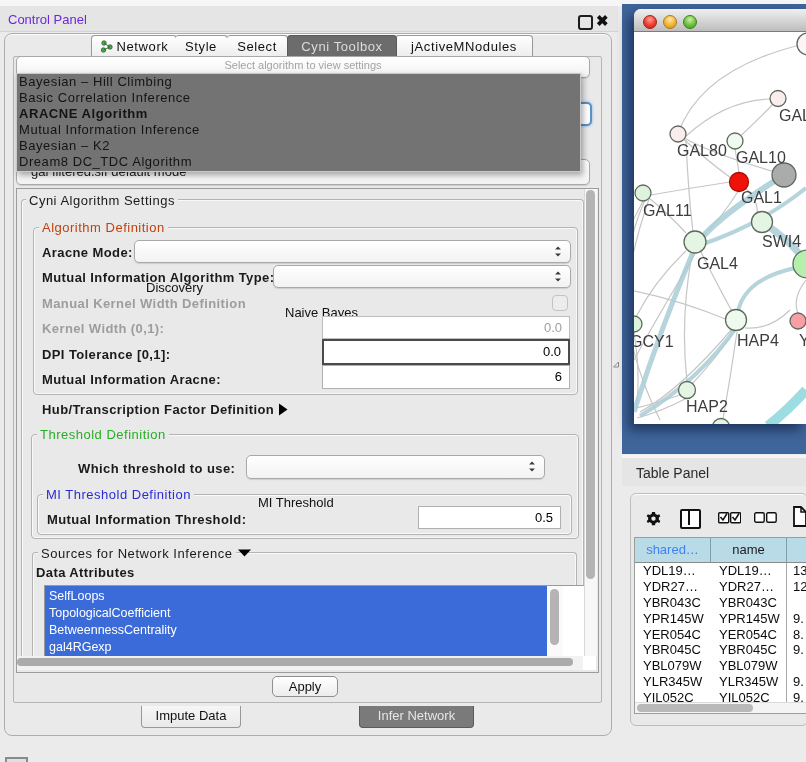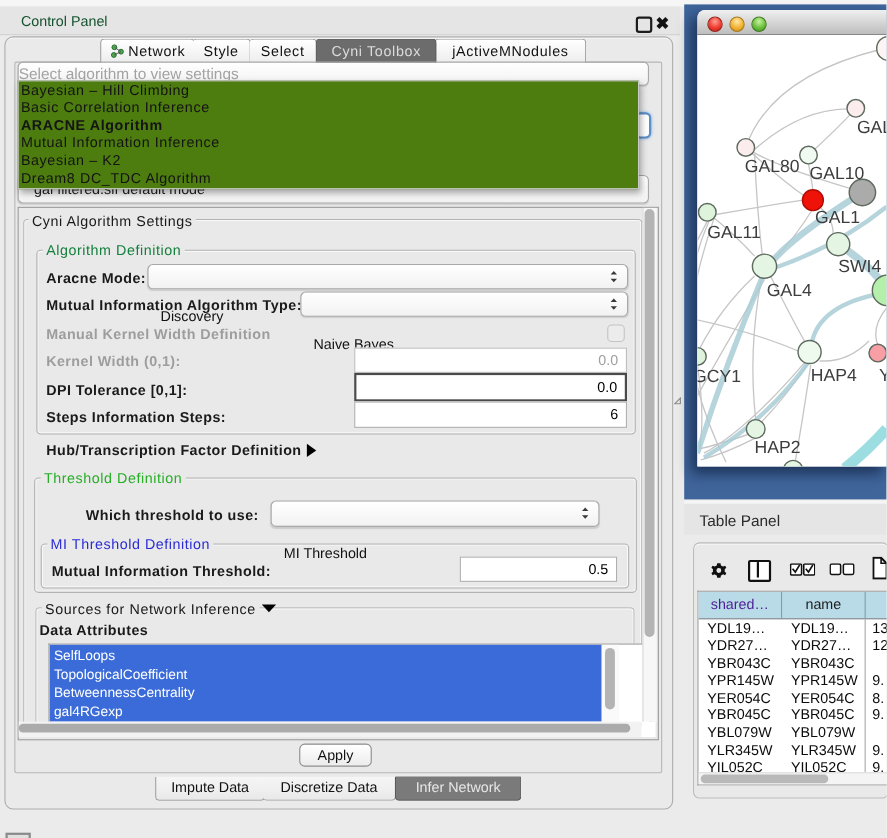--- a/index.html
+++ b/index.html
@@ -33,21 +33,21 @@
   .c2{display:inline-block;width:66px;padding-left:10px;vertical-align:top;}
   .c3{display:inline-block;padding-left:8px;vertical-align:top;}
 </style>
 </head>
 <body>
 <div id="app">
 
   <div class="abs" style="left:0;top:0;width:806px;height:6px;background:#f6f6f6;"></div>
 
   <div class="abs" style="left:0;top:6px;width:618px;height:25px;background:#e5e5e5;border-bottom:1px solid #d2d2d2;"></div>
-  <div class="abs" style="left:8px;top:12px;font-size:13px;color:#14532d;margin-left:11px;">Control Panel</div>
+  <div class="abs" style="left:8px;top:12px;font-size:13px;color:#6d28d9;">Control Panel</div>
 
   <div class="abs" style="left:578px;top:15px;width:11px;height:11px;border:2px solid #1c1c1c;border-radius:3px;background:#e5e5e5;"></div>
   <div class="abs" style="left:596px;top:12px;width:16px;height:18px;font-size:15px;font-weight:bold;color:#111;">✖</div>
 
   <div class="abs" style="left:4px;top:33px;width:606px;height:701px;background:#eaeaea;
        border:1px solid #adadad;border-radius:8px;box-shadow:inset 0 1px 0 rgba(255,255,255,0.8);"></div>
 
   <div class="abs" style="left:13px;top:56px;width:587px;height:645px;background:#e9e9e9;
        border:1px solid #b6b6b6;border-radius:2px;"></div>
 
@@ -62,21 +62,21 @@
   <div class="tab" style="left:227px;width:60px;border-left:none;">Select</div>
   <div class="tab" style="left:395px;width:136px;">jActiveMNodules</div>
   <div class="tab" style="left:287px;width:108px;background:#6c6c6c;color:#dcdcdc;border-color:#5a5a5a;">Cyni Toolbox</div>
 
   <div class="abs" style="left:16px;top:188px;width:581px;height:483px;border:1px solid #9c9c9c;background:#e9e9e9;"></div>
 
   <div class="group" style="left:21px;top:199px;width:561px;height:460px;border-bottom:none;border-radius:4px 4px 0 0;"></div>
   <div class="gtitle" style="left:26px;top:193px;color:#1a1a1a;">Cyni Algorithm Settings</div>
 
   <div class="group" style="left:33px;top:227px;width:543px;height:166px;"></div>
-  <div class="gtitle" style="left:39px;top:220px;color:#15803d;">Algorithm Definition</div>
+  <div class="gtitle" style="left:39px;top:220px;color:#c2410c;">Algorithm Definition</div>
 
   <div class="lbl b abs" style="left:42px;top:245px;">Aracne Mode:</div>
   <div class="combo" style="left:134px;top:240px;width:435px;height:21px;">
     <span class="ctext">Discovery</span>
     <span class="spin">
         <svg width="8" height="13" viewBox="0 0 8 13">
       <path d="M1.1 4.6 L4 1.4 L6.9 4.6 Z" fill="#383838"></path>
           <path d="M1.1 8.4 L4 11.6 L6.9 8.4 Z" fill="#383838"></path>
         </svg>
       </span>
@@ -99,21 +99,21 @@
   <div class="lbl b abs gray" style="left:42px;top:321px;">Kernel Width (0,1):</div>
   <div class="tfield" style="left:322px;top:316px;width:246px;height:21px;border-color:#bdbdbd;color:#a0a0a0;">
       <span>0.0</span>
     </div>
 
   <div class="lbl b abs" style="left:42px;top:347px;">DPI Tolerance [0,1]:</div>
   <div class="tfield" style="left:322px;top:339px;width:244px;height:22px;border:2px solid #4a4a4a;color:#000;">
       <span>0.0</span>
     </div>
 
-  <div class="lbl b abs" style="left:42px;top:372px;">Steps Information Steps:</div>
+  <div class="lbl b abs" style="left:42px;top:372px;">Mutual Information Aracne:</div>
   <div class="tfield" style="left:322px;top:365px;width:246px;height:22px;color:#000;">
       <span>6</span>
     </div>
 
   <div class="lbl b abs" style="left:42px;top:402px;">Hub/Transcription Factor Definition</div>
   <svg class="abs" style="left:276px;top:402px;" width="14" height="15" viewBox="0 0 14 15">
     <path d="M3 1.5 L11.5 7.5 L3 13.5 Z" fill="#000"></path>
     </svg>
 
   <div class="group" style="left:31px;top:434px;width:546px;height:103px;"></div>
@@ -156,42 +156,41 @@
   </div>
 
   <div class="abs" style="left:17px;top:656px;width:566px;height:14px;background:#f2f2f2;"></div>
   <div class="abs" style="left:17px;top:658px;width:556px;height:8px;background:#ababab;border-radius:4px;"></div>
   <div class="abs" style="left:583px;top:656px;width:13px;height:14px;background:#fff;"></div>
 
   <div class="abs" style="left:584px;top:189px;width:12px;height:467px;background:#f7f7f7;border-left:1px solid #d8d8d8;"></div>
   <div class="abs" style="left:586px;top:190px;width:9px;height:389px;background:#b4b4b4;border-radius:5px;"></div>
 
   <div class="combo" style="left:16px;top:56px;width:572px;height:20px;">
-    <span style="position:absolute;left:0;right:0;top:2px;text-align:left;font-size:14px;color:#a3a3a3;">Select algorithm to view settings</span>
+    <span style="position:absolute;left:0;right:0;top:2px;text-align:center;font-size:11px;color:#a3a3a3;">Select algorithm to view settings</span>
   </div>
   <div class="abs" style="left:577px;top:102px;width:11px;height:20px;border:2px solid #5b8fc8;border-radius:5px;background:#fff;box-shadow:0 0 3px #7fb0e0;"></div>
   <div class="combo" style="left:16px;top:159px;width:572px;height:24px;">
     <span style="position:absolute;left:14px;top:4px;font-size:13px;color:#222;">gal filtered.sif default mode</span>
   </div>
 
-  <div class="abs" style="left:16px;top:73px;width:563px;height:97px;background:#4d7c0f;border:1px solid #c9c9c9;
+  <div class="abs" style="left:16px;top:73px;width:563px;height:97px;background:#737373;border:1px solid #c9c9c9;
        box-shadow:2px 3px 6px rgba(0,0,0,0.35);overflow:hidden;">
     <div class="popitem">Bayesian – Hill Climbing</div>
     <div class="popitem">Basic Correlation Inference</div>
     <div class="popitem b">ARACNE Algorithm</div>
     <div class="popitem">Mutual Information Inference</div>
     <div class="popitem">Bayesian – K2</div>
     <div class="popitem">Dream8 DC_TDC Algorithm</div>
   </div>
 
   <div class="abs" style="left:272px;top:676px;width:64px;height:19px;background:linear-gradient(#ffffff,#ececec);
        border:1px solid #8f8f8f;border-radius:5px;text-align:center;line-height:19px;font-size:13px;color:#111;">Apply</div>
 
   <div class="btab" style="left:141px;width:98px;">Impute Data</div>
-  <div class="btab" style="left:239px;width:120px;border-left:none;">Discretize Data</div>
   <div class="btab" style="left:359px;width:113px;background:#7a7a7a;color:#e6e6e6;border-color:#5a5a5a;">Infer Network</div>
 
   <div class="abs" style="left:5px;top:757px;width:19px;height:10px;background:#e0e0e0;border:2px solid #8a8a8a;"></div>
 
   <svg class="abs" style="left:612px;top:360px;" width="8" height="8" viewBox="0 0 8 8">
     <path d="M1.5 7 L6.5 7 L6.5 2 Z" fill="none" stroke="#8a8a8a" stroke-width="1"></path>
     </svg>
 
   <div class="abs" style="left:622px;top:4px;width:184px;height:450px;background:#3f659b;"></div>
 
@@ -308,21 +307,21 @@
   </svg>
 
   <svg class="abs" style="left:793px;top:506px;" width="13" height="21" viewBox="0 0 13 21">
     <path d="M1 1 L8 1 L13 6 L13 20 L1 20 Z" fill="#fff" stroke="#111" stroke-width="1.8"></path>
     <path d="M8 1 L8 6 L13 6" fill="none" stroke="#111" stroke-width="1.5"></path>
   </svg>
 
   <div class="abs" style="left:634px;top:537px;width:172px;height:175px;background:#fff;border:1px solid #9d9d9d;border-right:none;overflow:hidden;">
 
     <div style="position:absolute;left:0;top:0;width:172px;height:24px;background:#b9dbe7;border-bottom:1px solid #8a8a8a;"></div>
-    <div style="position:absolute;left:0;top:0;width:75px;height:24px;border-right:1px solid #7d9fae;text-align:center;font-size:13px;color:#4c1d95;line-height:24px;">shared…</div>
+    <div style="position:absolute;left:0;top:0;width:75px;height:24px;border-right:1px solid #7d9fae;text-align:center;font-size:13px;color:#3b82f6;line-height:24px;">shared…</div>
     <div style="position:absolute;left:76px;top:0;width:75px;height:24px;border-right:1px solid #7d9fae;text-align:center;font-size:13px;color:#1c1c1c;line-height:24px;">name</div>
 
     <div style="position:absolute;left:0;top:25px;font-size:13px;color:#0c0c0c;line-height:15.9px;white-space:nowrap;">
       <div class="row"><span class="c1">YDL19…</span><span class="c2">YDL19…</span><span class="c3">13</span></div>
       <div class="row"><span class="c1">YDR27…</span><span class="c2">YDR27…</span><span class="c3">12</span></div>
       <div class="row"><span class="c1">YBR043C</span><span class="c2">YBR043C</span></div>
       <div class="row"><span class="c1">YPR145W</span><span class="c2">YPR145W</span><span class="c3">9.</span></div>
       <div class="row"><span class="c1">YER054C</span><span class="c2">YER054C</span><span class="c3">8.</span></div>
       <div class="row"><span class="c1">YBR045C</span><span class="c2">YBR045C</span><span class="c3">9.</span></div>
       <div class="row"><span class="c1">YBL079W</span><span class="c2">YBL079W</span></div>

